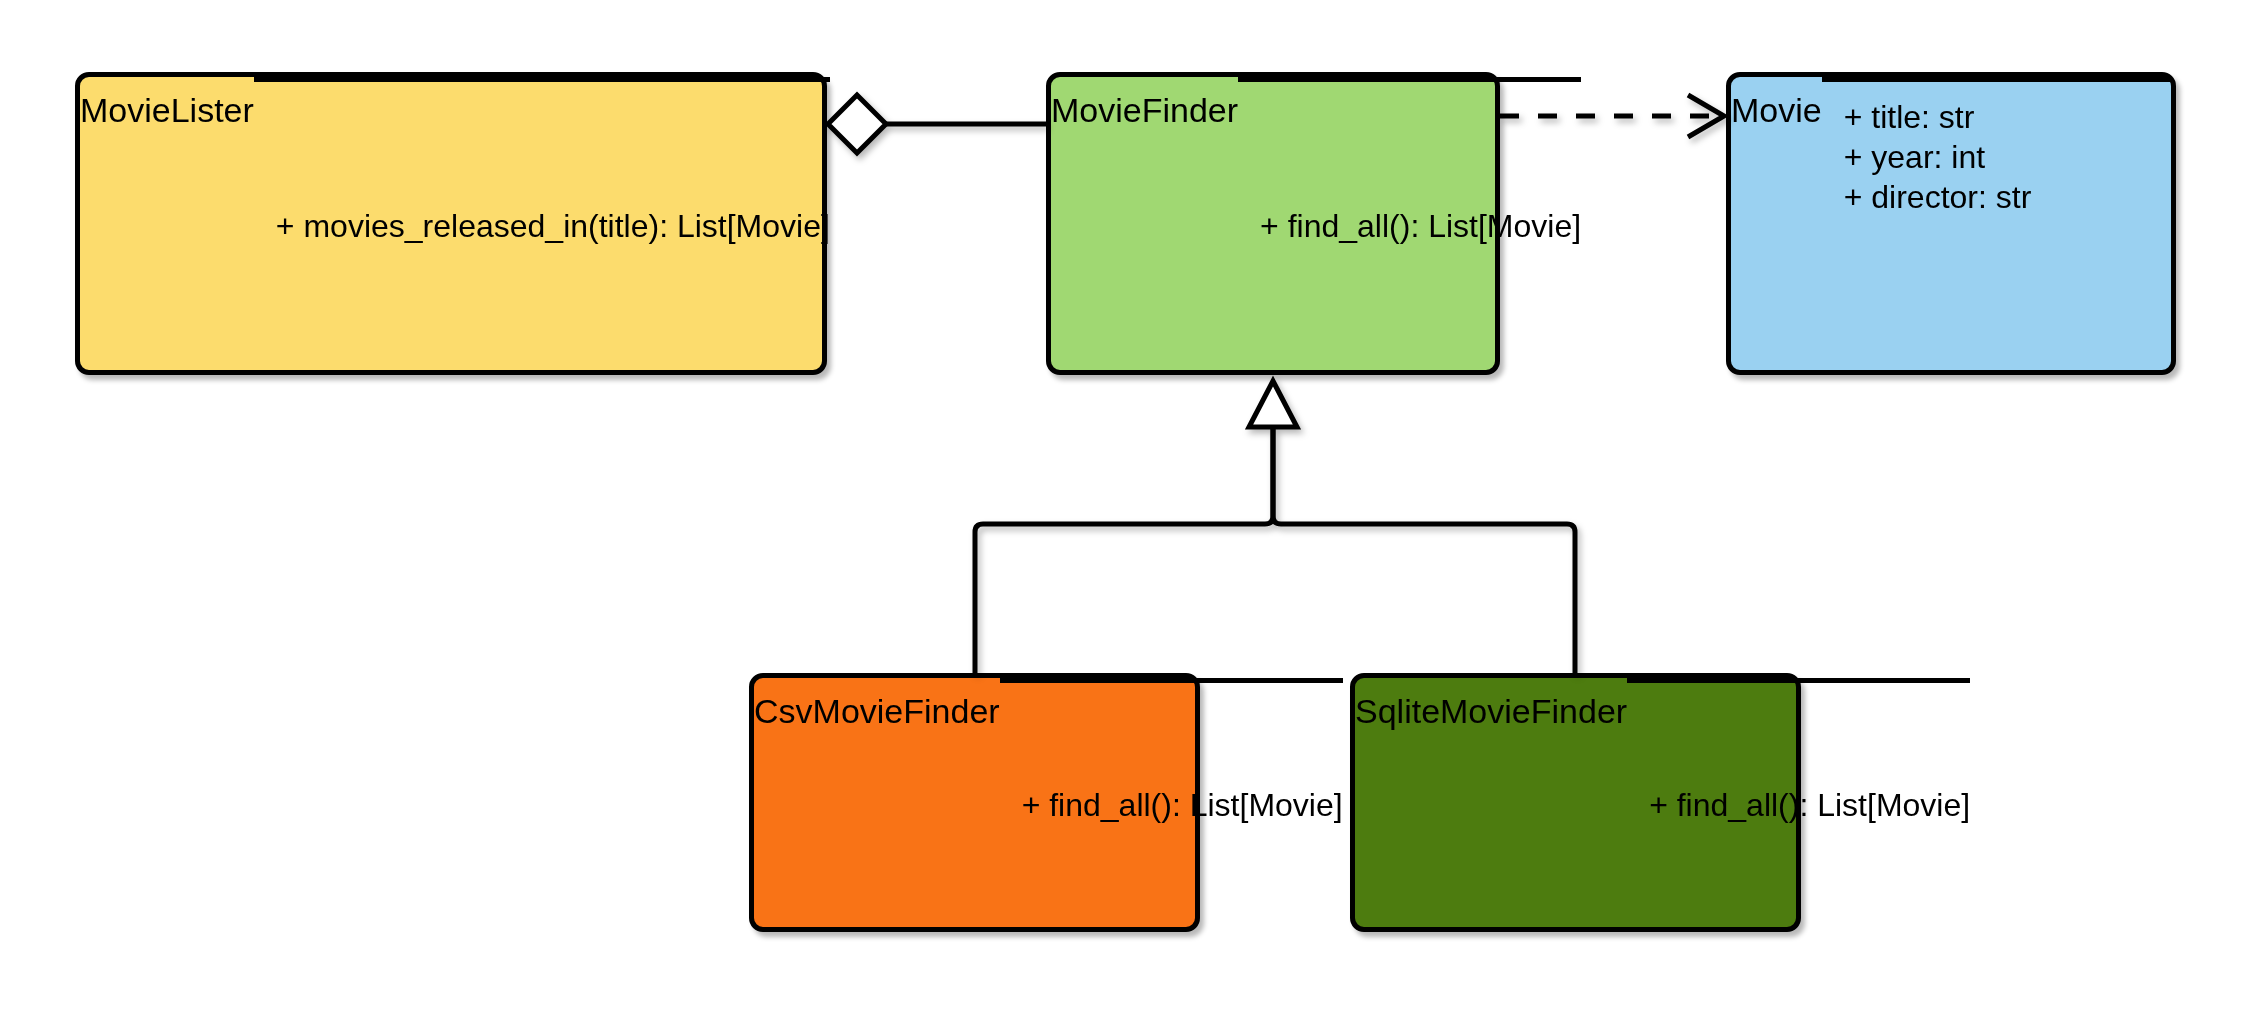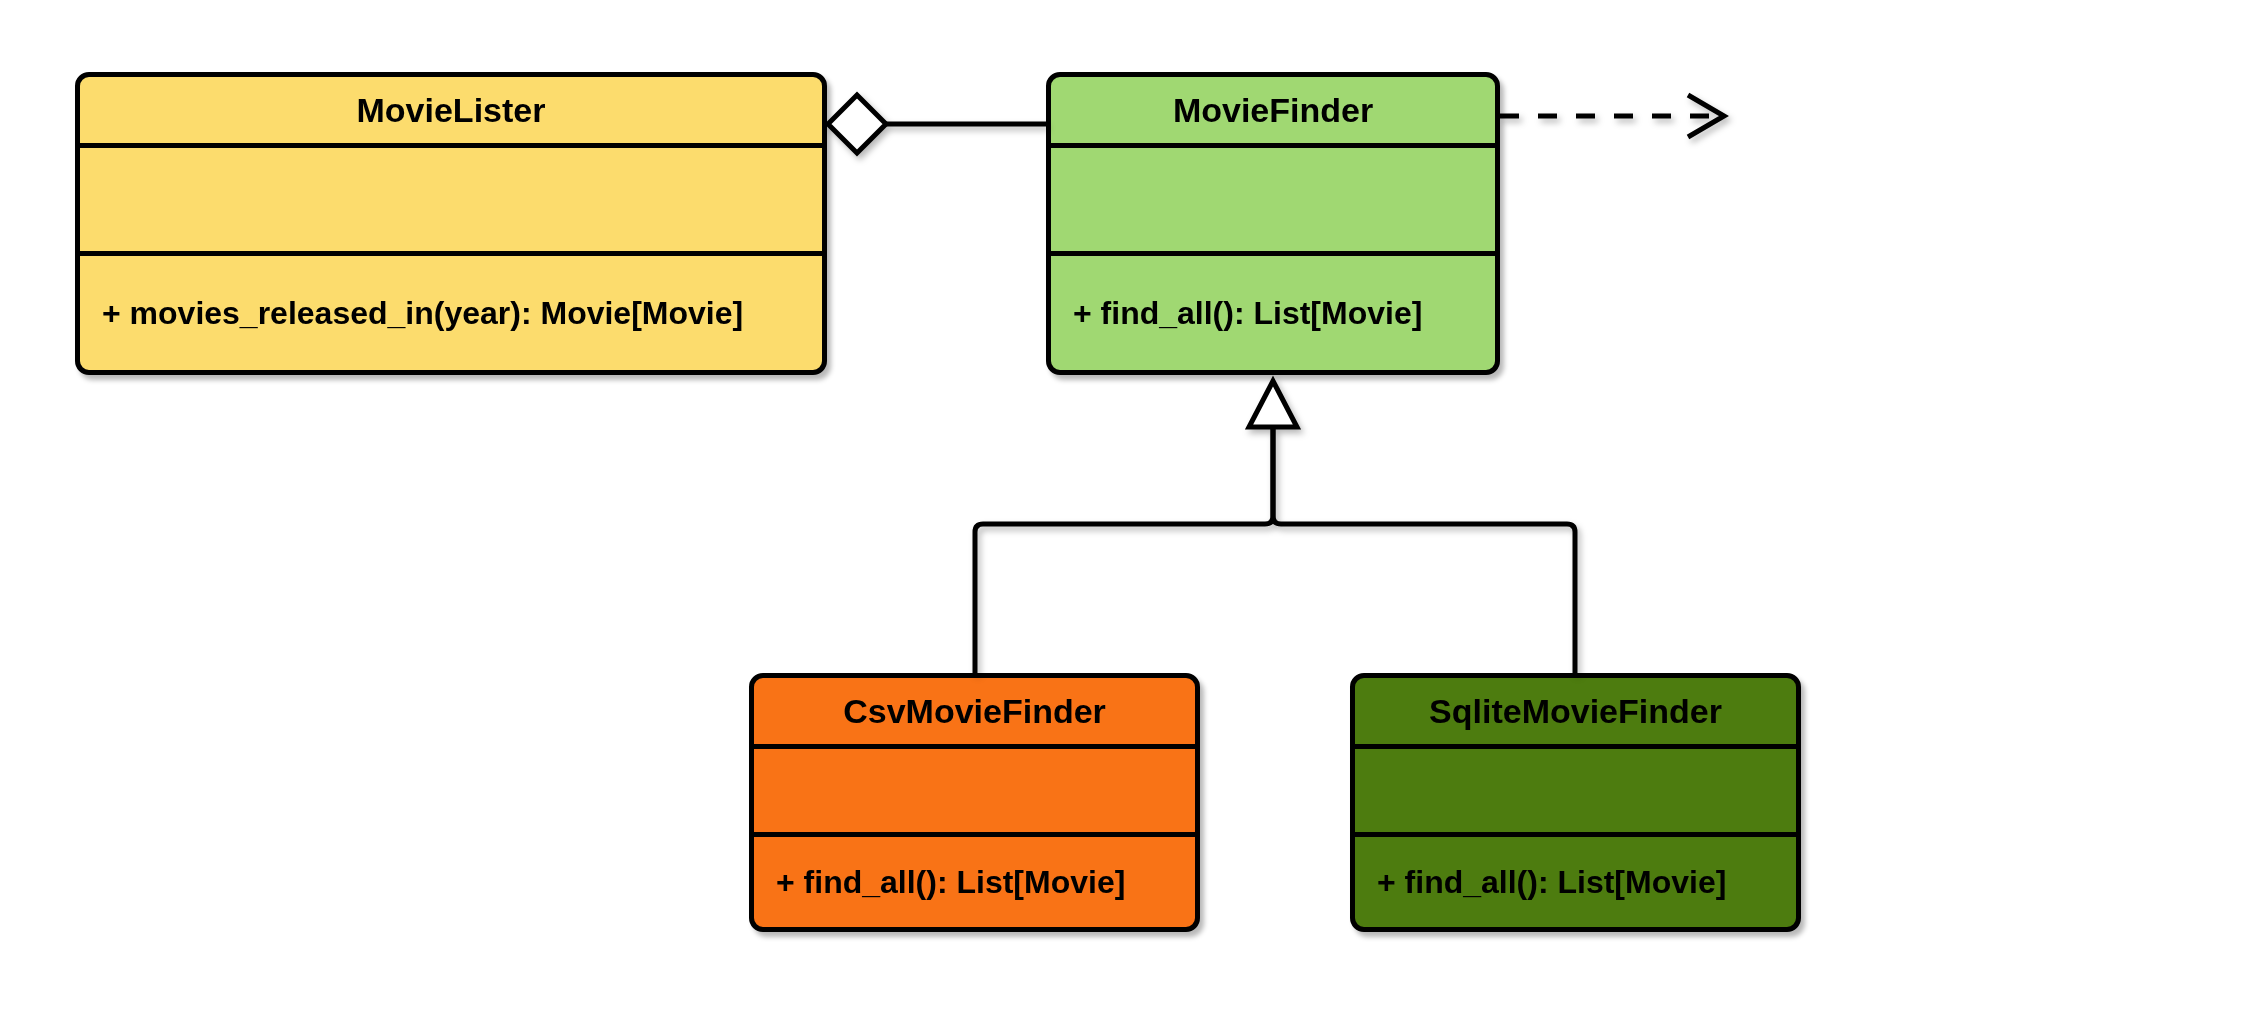--- a/index.html
+++ b/index.html
@@ -15,23 +15,22 @@
     font-family: "Liberation Sans", "DejaVu Sans", sans-serif;
     color: #000000;
     overflow: hidden;
   }
   .uml-class {
     position: absolute;
     box-sizing: border-box;
     border: 5px solid #000000;
     border-radius: 14px;
     display: flex;
-    flex-direction: column;
+    flex-direction: row;
     box-shadow: 4px 5px 5px rgba(0,0,0,0.28);
-    font-weight: bold;
   }
   .c-title {
     box-sizing: border-box;
     display: flex;
     align-items: center;
     justify-content: center;
     font-size: 34px;
     white-space: nowrap;
   }
   .c-attrs, .c-methods {
@@ -60,32 +59,41 @@
 </style>
 </head>
 <body>
 
 <div class="canvas">
 
   <div class="uml-class" style="left: 75px; top: 72px; width: 752px; height: 303px; background-color: rgb(252, 220, 109);">
     <div class="c-title" style="height:66px;">MovieLister</div>
     <div class="c-attrs" style="height:108px;"></div>
     <div class="c-methods">
-      <div class="member-line">+ movies_released_in(year): Movie[Movie]</div>
+      <div class="member-line">+ movies_released_in(title): List[Movie]</div>
     </div>
   </div>
 
   <div class="uml-class" style="left: 1046px; top: 72px; width: 454px; height: 303px; background-color: rgb(160, 216, 114);">
     <div class="c-title" style="height:66px;">MovieFinder</div>
     <div class="c-attrs" style="height:108px;"></div>
     <div class="c-methods">
       <div class="member-line">+ find_all(): List[Movie]</div>
     </div>
   </div>
 
+  <div class="uml-class" style="left: 1726px; top: 72px; width: 450px; height: 303px; background-color: rgb(154, 209, 241);">
+    <div class="c-title" style="height:66px;">Movie</div>
+    <div class="c-attrs" style="height:154px;">
+      <div class="member-line">+ title: str</div>
+      <div class="member-line">+ year: int</div>
+      <div class="member-line">+ director: str</div>
+    </div>
+    <div class="c-methods"></div>
+  </div>
 
   <div class="uml-class" style="left: 749px; top: 673px; width: 451px; height: 259px; background-color: #f97316;">
     <div class="c-title" style="height:66px;">CsvMovieFinder</div>
     <div class="c-attrs" style="height:88px;"></div>
     <div class="c-methods">
       <div class="member-line">+ find_all(): List[Movie]</div>
     </div>
   </div>
 
   <div class="uml-class" style="left: 1350px; top: 673px; width: 451px; height: 259px; background-color: #4d7c0f;">

